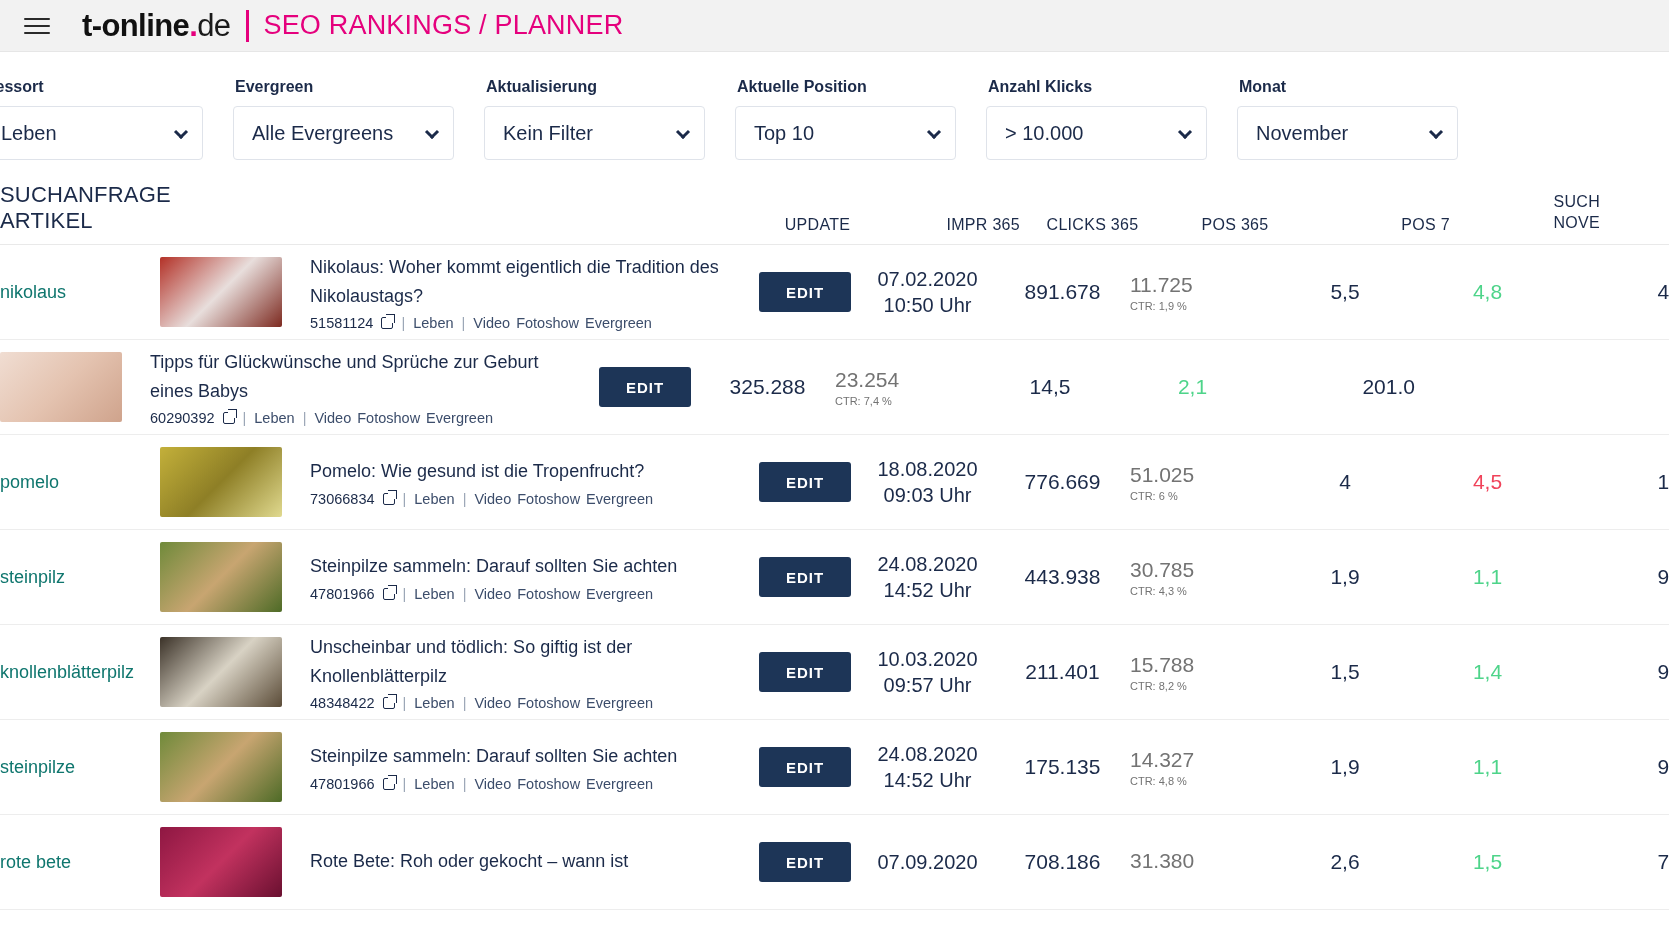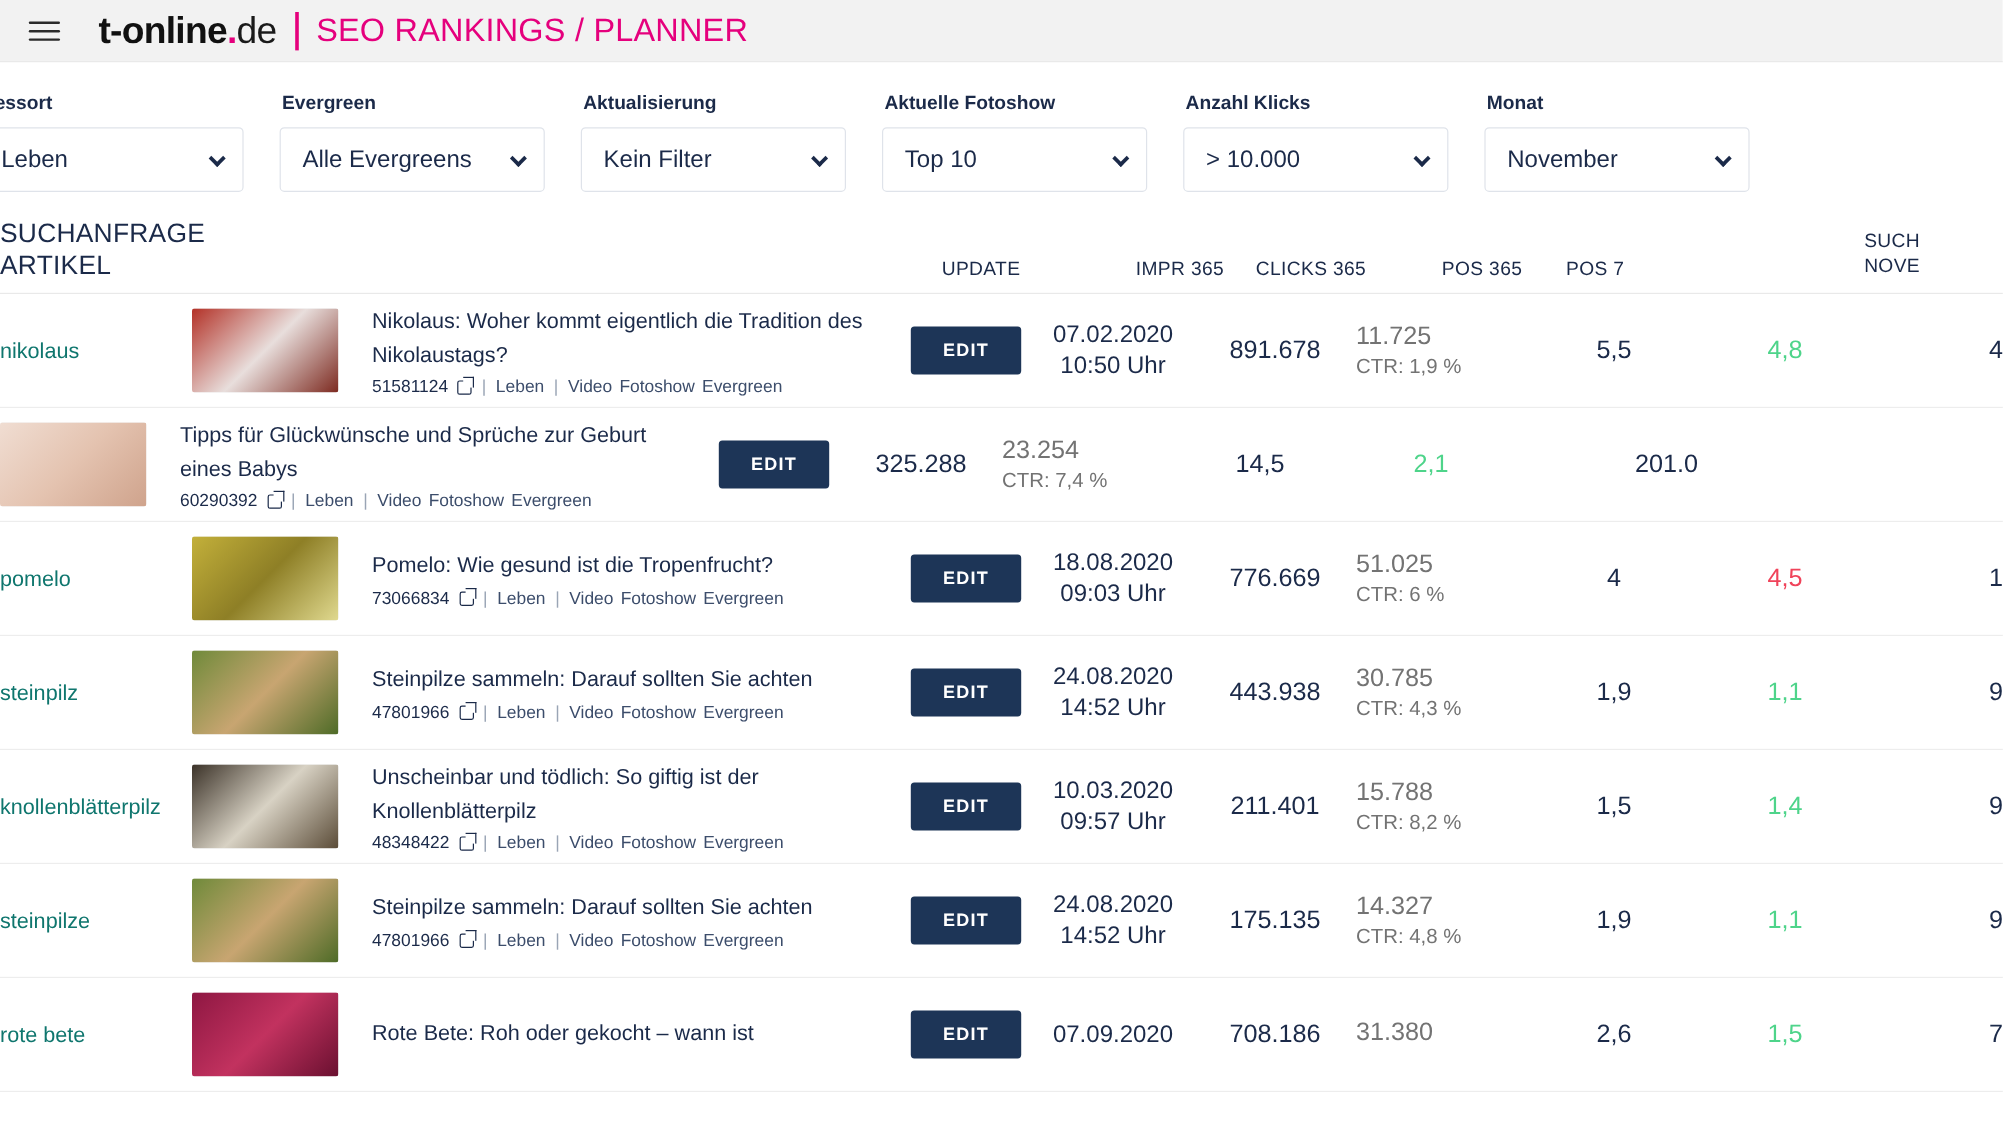--- a/index.html
+++ b/index.html
@@ -117,21 +117,21 @@
     letter-spacing: 0.3px;
     text-transform: uppercase;
   }
   .th-query { width: 160px; flex: 0 0 160px; font-size: 22px; font-weight: 400; letter-spacing: .2px; }
   .th-spacer-img { width: 150px; flex: 0 0 150px; }
   .th-spacer-title { width: 440px; flex: 0 0 440px; }
   .th-update  { width: 135px; flex: 0 0 135px; text-align: center; }
   .th-impr    { width: 135px; flex: 0 0 135px; text-align: right; }
   .th-clicks  { width: 145px; flex: 0 0 145px; text-align: center; }
   .th-pos365  { width: 140px; flex: 0 0 140px; text-align: center; }
-  .th-pos7    { width: 145px; flex: 0 0 145px; text-align: left; }
+  .th-pos7    { width: 145px; flex: 0 0 145px; text-align: right; }
   .th-vol     { width: 150px; flex: 0 0 150px; text-align: right; line-height: 1.35; }
 
   .row {
     display: flex;
     align-items: center;
     min-height: 95px;
     border-bottom: 1px solid #ededed;
     background: #ffffff;
   }
   .c-query {
@@ -195,21 +195,21 @@
   }
   .c-impr {
     width: 135px; flex: 0 0 135px;
     text-align: center; font-size: 21px; color:#1b2a49;
   }
   .c-clicks {
     width: 145px; flex: 0 0 145px;
     text-align: left; color:#737373;
   }
   .c-clicks .num { font-size: 21px; display:block; }
-  .c-clicks .ctr { font-size: 17px; display:block; margin-top: 3px; }
+  .c-clicks .ctr { font-size: 11px; display:block; margin-top: 3px; }
   .c-pos365 {
     width: 140px; flex: 0 0 140px;
     text-align: center; font-size: 21px; color:#1b2a49;
   }
   .c-pos7 {
     width: 145px; flex: 0 0 145px;
     text-align: center; font-size: 21px;
   }
   .pos-up { color: #4ed48a; }
   .pos-down { color: #f0435a; }
@@ -256,21 +256,21 @@
           </div>
         </div>
         <div class="filter">
           <div class="filter-label">Aktualisierung</div>
           <div class="select-box">
             <div class="select-value">Kein Filter</div>
             <span class="chev"></span>
           </div>
         </div>
         <div class="filter">
-          <div class="filter-label">Aktuelle Fotoshow</div>
+          <div class="filter-label">Aktuelle Position</div>
           <div class="select-box">
             <div class="select-value">Top 10</div>
             <span class="chev"></span>
           </div>
         </div>
         <div class="filter">
           <div class="filter-label">Anzahl Klicks</div>
           <div class="select-box">
             <div class="select-value">&gt; 10.000</div>
             <span class="chev"></span>

